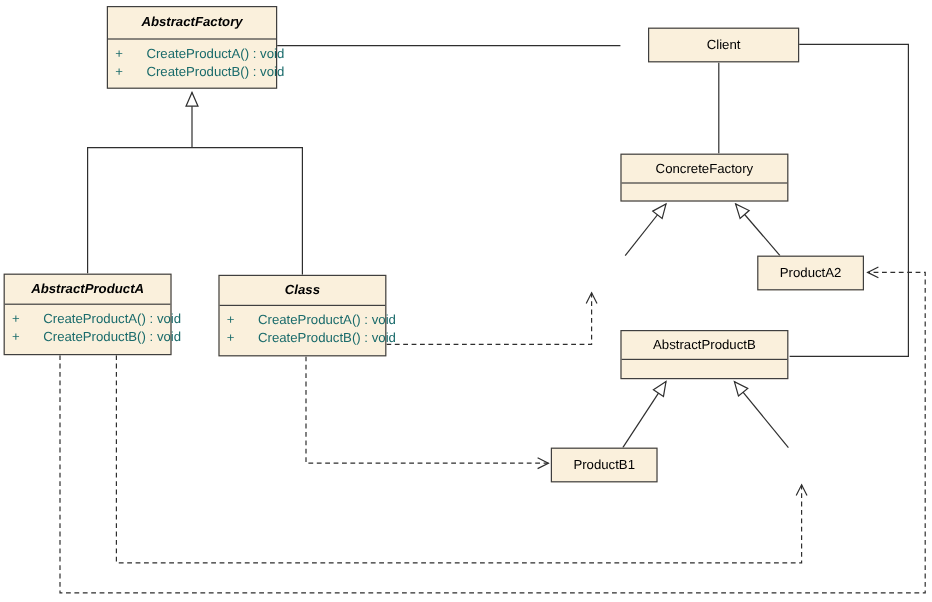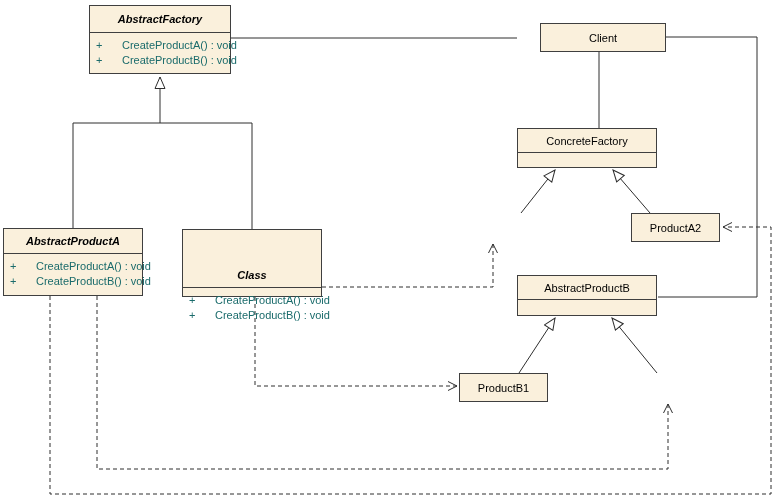--- a/index.html
+++ b/index.html
@@ -111,21 +111,21 @@
         <span class="sig">CreateProductA() : void</span>
       </div>
       <div class="member">
         <span class="vis">+</span>
         <span class="sig">CreateProductB() : void</span>
       </div>
     </div>
   </div>
 
   <div class="uml-class" style="left:182px; top:229px; width:140px; height:68px;">
-    <div class="uml-title abstract compartment" style="height:25px;margin-top:33px;">Class</div>
+    <div class="uml-title abstract compartment" style="height:25px;">Class</div>
     <div class="members">
       <div class="member">
         <span class="vis">+</span>
         <span class="sig">CreateProductA() : void</span>
       </div>
       <div class="member">
         <span class="vis">+</span>
         <span class="sig">CreateProductB() : void</span>
       </div>
     </div>

